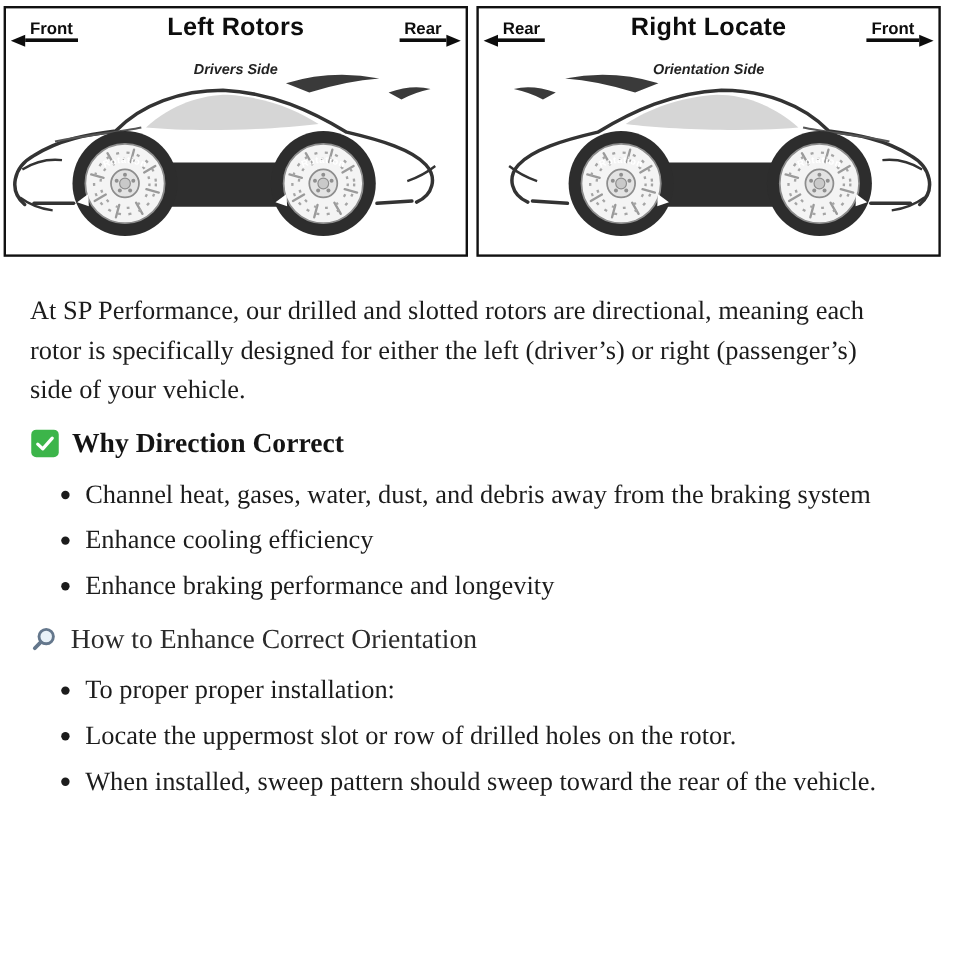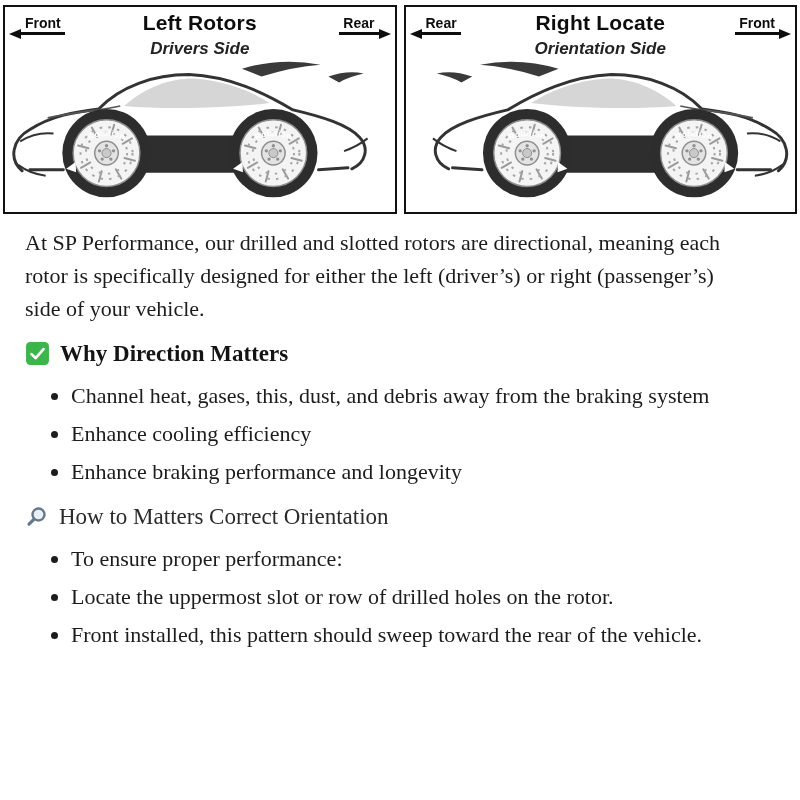--- a/index.html
+++ b/index.html
@@ -5,52 +5,52 @@
   * { box-sizing: border-box; margin: 0; padding: 0; }
   html, body { width: 800px; background: #ffffff; }
   body {
     height: 800px;
     overflow: hidden;
     font-family: "Liberation Serif", serif;
     color: #1c1c1c;
   }
 
   
-  .diagram { display: flex; gap: 7px; padding: 5px 3px 0 3px; }
+  .diagram { display: flex; gap: 7px; padding: 5px 16px 0 3px; }
   .panel {
     flex: 1;
     border: 2px solid #111;
     background: #fff;
     height: 209px;
     position: relative;
     overflow: hidden;
   }
   .panel-header { position: relative; height: 46px; font-family: "Liberation Sans", sans-serif; }
   .panel-titles { text-align: center; padding-top: 5px; }
   .panel-title { font-size: 21px; font-weight: bold; color: #0d0d0d; letter-spacing: .2px; line-height: 1.05; }
-  .panel-subtitle { font-size: 17px; font-weight: bold; font-style: italic; color: #222; margin-top: 5px; }
+  .panel-subtitle { font-size: 12px; font-weight: bold; font-style: italic; color: #222; margin-top: 17px; }
   .dir-label {
     position: absolute; top: 8px;
     font-size: 14px; font-weight: bold; color: #0d0d0d;
     border-bottom: 3px solid #0d0d0d;
     padding: 0 4px 1px 4px;
   }
   .dir-label.left  { left: 16px; }
   .dir-label.right { right: 16px; }
   .tri {
     position: absolute; width: 0; height: 0; bottom: -7px;
     border-top: 5px solid transparent; border-bottom: 5px solid transparent;
   }
   .tri.point-left  { border-right: 12px solid #0d0d0d; left: -12px; }
   .tri.point-right { border-left: 12px solid #0d0d0d; right: -12px; }
   .car-svg { display: block; width: 100%; height: 159px; }
   .rot-text { font: bold 8px "Liberation Sans", sans-serif; fill: #ffffff; letter-spacing: .5px; }
 
   
-  .content { padding: 12px 25px 0 25px; font-size: 22px; line-height: 1.5; }
+  .content { padding: 28px 25px 0 25px; font-size: 22px; line-height: 1.5; }
   .content p { max-width: 724px; margin-bottom: 10px; }
   h2.sec {
     display: flex; align-items: center; gap: 10px;
     font-size: 23px; margin: 14px 0 10px 0; line-height: 1.3;
   }
   h2.sec.bold   { font-weight: bold; color: #141414; }
   h2.sec.normal { font-weight: normal; color: #2b2b2b; }
   .h-icon { display: inline-flex; flex: none; }
   .h-icon svg { display: block; }
   ul.blist  { margin: 8px 0 10px 0; padding-left: 46px; }
@@ -181,39 +181,39 @@
 
   <p>At SP Performance, our drilled and slotted rotors are directional, meaning each rotor is specifically designed for either the left (driver’s) or right (passenger’s) side of your vehicle.</p>
 
   <h2 class="sec bold">
     <span class="h-icon">
       <svg width="25" height="25" viewBox="0 0 24 24" aria-hidden="true">
         <rect x="1" y="1" width="22" height="22" rx="4" fill="#3cb54a"></rect>
         <path d="M6.2 12.6 L10.2 16.4 L17.8 7.8" fill="none" stroke="#ffffff" stroke-width="2.6" stroke-linecap="round" stroke-linejoin="round"></path>
       </svg>
     </span>
-    <span>Why Direction Matters</span>
+    <span>Why Direction Correct</span>
   </h2>
 
 
   <ul class="blist first">
-    <li>Channel heat, gases, this, dust, and debris away from the braking system</li>
+    <li>Channel heat, gases, water, dust, and debris away from the braking system</li>
     <li>Enhance cooling efficiency</li>
     <li>Enhance braking performance and longevity</li>
   </ul>
 
   <h2 class="sec normal">
     <span class="h-icon">
       <svg width="24" height="24" viewBox="0 0 24 24" aria-hidden="true">
         <circle cx="13.5" cy="9.5" r="6" fill="#e8f1f8" stroke-width="2.4" stroke="#64778c"></circle>
         <line x1="8.8" y1="14.4" x2="4" y2="19.2" stroke-width="3.2" stroke-linecap="round" stroke="#64778c"></line>
       </svg>
     </span>
-    <span>How to Matters Correct Orientation</span>
+    <span>How to Enhance Correct Orientation</span>
   </h2>
 
   <ul class="blist second">
-    <li>To ensure proper performance:</li>
+    <li>To proper proper installation:</li>
     <li>Locate the uppermost slot or row of drilled holes on the rotor.</li>
-    <li>Front installed, this pattern should sweep toward the rear of the vehicle.</li>
+    <li>When installed, sweep pattern should sweep toward the rear of the vehicle.</li>
   </ul>
 
 </div>
 
 </body></html>

